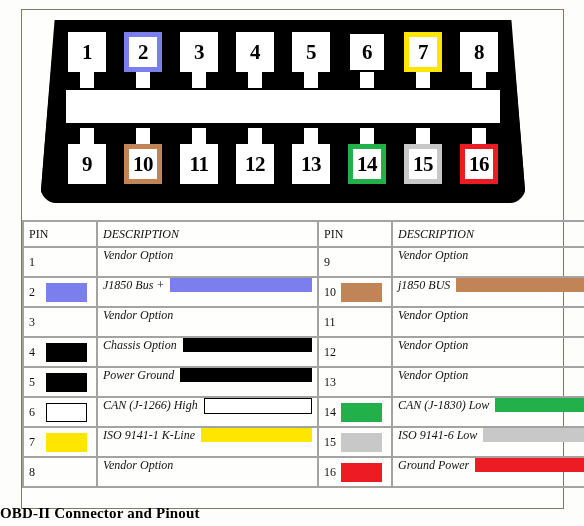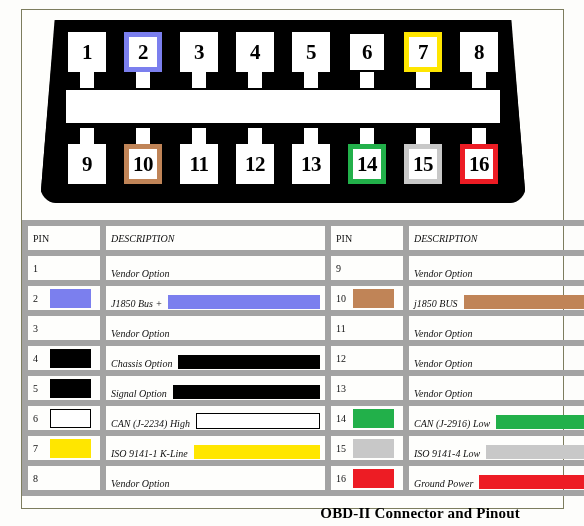--- a/index.html
+++ b/index.html
@@ -165,25 +165,25 @@
   #pinout-table {
     position: absolute;
     left: 22px;
     top: 220px;
     width: 542px;
     border-collapse: collapse;
     table-layout: fixed;
     background: transparent;
   }
   #pinout-table td, #pinout-table th {
-    border: 6px solid #a3a3a3;
+    border: 2px solid #a3a3a3;
     padding: 0 5px;
     height: 24px;
     font-family: "Liberation Serif", serif;
-    font-size: 10px;
+    font-size: 12px;
     color: #111111;
     text-align: left;
     vertical-align: middle;
     background: transparent;
     font-weight: normal;
     white-space: nowrap;
     overflow: hidden;
   }
   .col-pin   { width: 62px; }
   .col-desc  { width: 209px; font-style: italic; }
@@ -197,40 +197,40 @@
   .pin-cell .num { min-width: 13px; }
   .swatch-sm {
     width: 41px;
     height: 19px;
     display: inline-block;
   }
   .swatch-sm.outline { border: 1px solid #000000; box-sizing: border-box; background:#ffffff; }
 
   .desc-cell {
     display: flex;
-    align-items: flex-end;
+    align-items: flex-start;
     gap: 6px;
-    height: 22px;
+    height: 28px;
   }
   .desc-cell .txt { white-space: nowrap; }
   .swatch-lg {
     height: 14px;
     flex: 1 1 auto;
     min-width: 10px;
     display: inline-block;
   }
   .swatch-lg.outline { border: 1px solid #000000; box-sizing: border-box; background:#ffffff; height:16px; }
 
   
   #caption {
     position: absolute;
     left: 0;
     top: 505px;
     width: 520px;
-    text-align: right;
+    text-align: left;
     font-family: "Liberation Serif", serif;
     font-size: 15px;
     font-weight: 700;
     color: #000000;
     letter-spacing: 0.2px;
   }
 </style>
 </head>
 <body>
 
@@ -481,21 +481,21 @@
         </tr>
         <tr>
           <td class="col-pin">
             <div class="pin-cell">
               <span class="num">5</span>
               <span class="swatch-sm" style="background: rgb(0, 0, 0);"></span>
             </div>
           </td>
           <td class="col-desc">
             <div class="desc-cell">
-              <span class="txt">Signal Option</span>
+              <span class="txt">Power Ground</span>
               <span class="swatch-lg" style="background: rgb(0, 0, 0);"></span>
             </div>
           </td>
           <td class="col-pin">
             <div class="pin-cell">
               <span class="num">13</span>
             </div>
           </td>
           <td class="col-desc">
             <div class="desc-cell">
@@ -505,33 +505,33 @@
         </tr>
         <tr>
           <td class="col-pin">
             <div class="pin-cell">
               <span class="num">6</span>
               <span class="swatch-sm outline"></span>
             </div>
           </td>
           <td class="col-desc">
             <div class="desc-cell">
-              <span class="txt">CAN (J-2234) High</span>
+              <span class="txt">CAN (J-1266) High</span>
               <span class="swatch-lg outline"></span>
             </div>
           </td>
           <td class="col-pin">
             <div class="pin-cell">
               <span class="num">14</span>
               <span class="swatch-sm" style="background: rgb(34, 176, 74);"></span>
             </div>
           </td>
           <td class="col-desc">
             <div class="desc-cell">
-              <span class="txt">CAN (J-2916) Low</span>
+              <span class="txt">CAN (J-1830) Low</span>
               <span class="swatch-lg" style="background: rgb(34, 176, 74);"></span>
             </div>
           </td>
         </tr>
         <tr>
           <td class="col-pin">
             <div class="pin-cell">
               <span class="num">7</span>
               <span class="swatch-sm" style="background: rgb(255, 230, 0);"></span>
             </div>
@@ -543,21 +543,21 @@
             </div>
           </td>
           <td class="col-pin">
             <div class="pin-cell">
               <span class="num">15</span>
               <span class="swatch-sm" style="background: rgb(200, 200, 200);"></span>
             </div>
           </td>
           <td class="col-desc">
             <div class="desc-cell">
-              <span class="txt">ISO 9141-4 Low</span>
+              <span class="txt">ISO 9141-6 Low</span>
               <span class="swatch-lg" style="background: rgb(200, 200, 200);"></span>
             </div>
           </td>
         </tr>
         <tr>
           <td class="col-pin">
             <div class="pin-cell">
               <span class="num">8</span>
             </div>
           </td>

